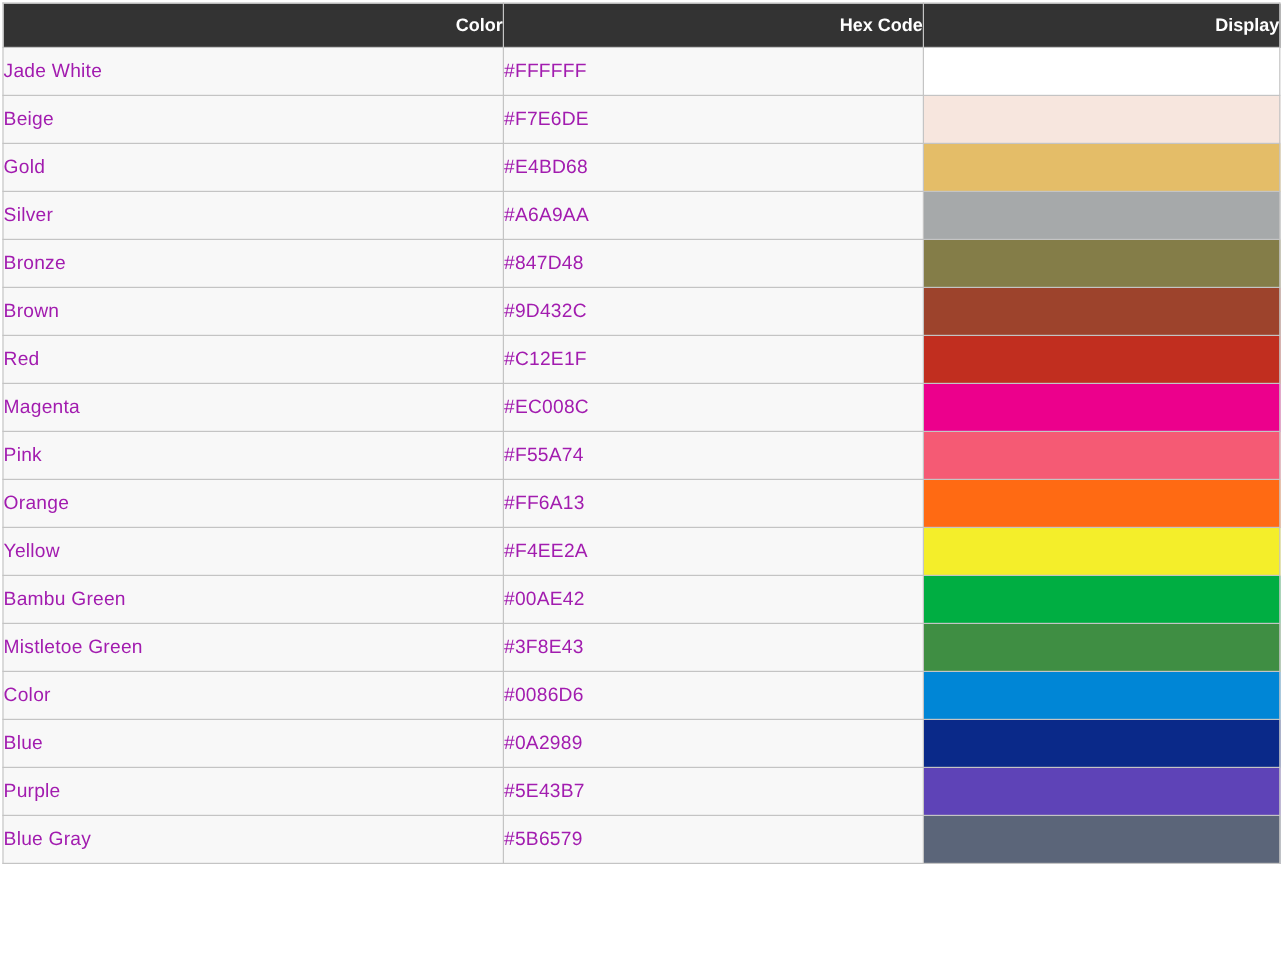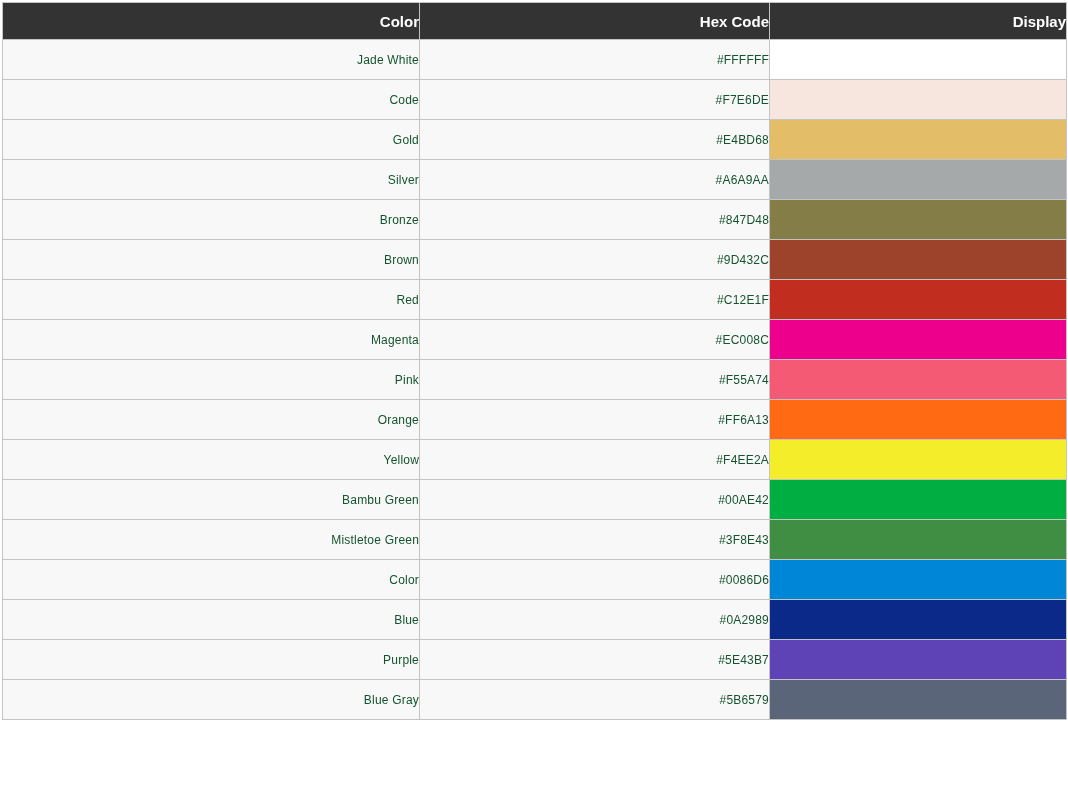--- a/index.html
+++ b/index.html
@@ -33,24 +33,24 @@
     font-weight: 700;
     height: 36px;
     text-align: right;
     vertical-align: middle;
     border: 1px solid #c4c4c4;
     padding: 0;
   }
   td {
     height: 39px;
     background: #f8f8f8;
-    color: #14532d;
-    font-size: 12px;
+    color: #a21caf;
+    font-size: 16px;
     font-weight: 400;
-    text-align: right;
+    text-align: left;
     vertical-align: middle;
     border: 1px solid #c4c4c4;
     padding: 0;
     letter-spacing: 0.2px;
   }
   td.col-display {
     background: #ffffff;
   }
 </style>
 </head>
@@ -71,21 +71,21 @@
       </tr>
     </thead>
     <tbody id="rows">
   <tr>
     <td class="col-name">Jade White</td>
     <td class="col-hex">#FFFFFF</td>
     <td class="col-display" style="background: rgb(255, 255, 255);"></td>
   </tr>
 
   <tr>
-    <td class="col-name">Code</td>
+    <td class="col-name">Beige</td>
     <td class="col-hex">#F7E6DE</td>
     <td class="col-display" style="background: rgb(247, 230, 222);"></td>
   </tr>
 
   <tr>
     <td class="col-name">Gold</td>
     <td class="col-hex">#E4BD68</td>
     <td class="col-display" style="background: rgb(228, 189, 104);"></td>
   </tr>
 

